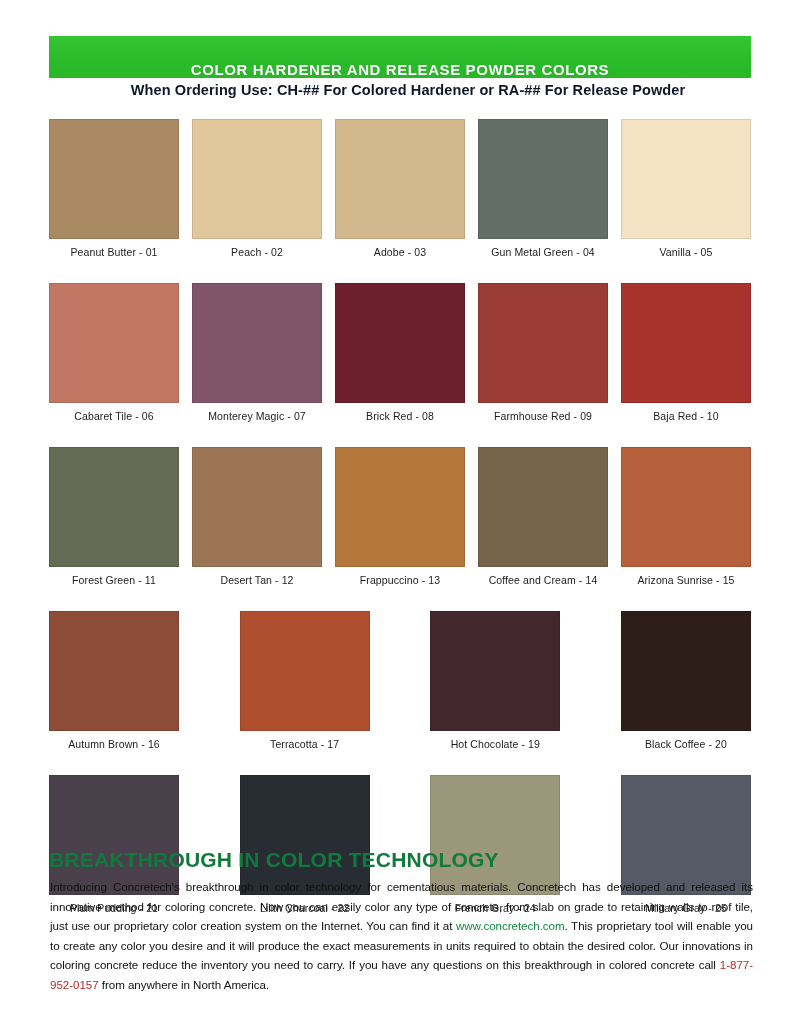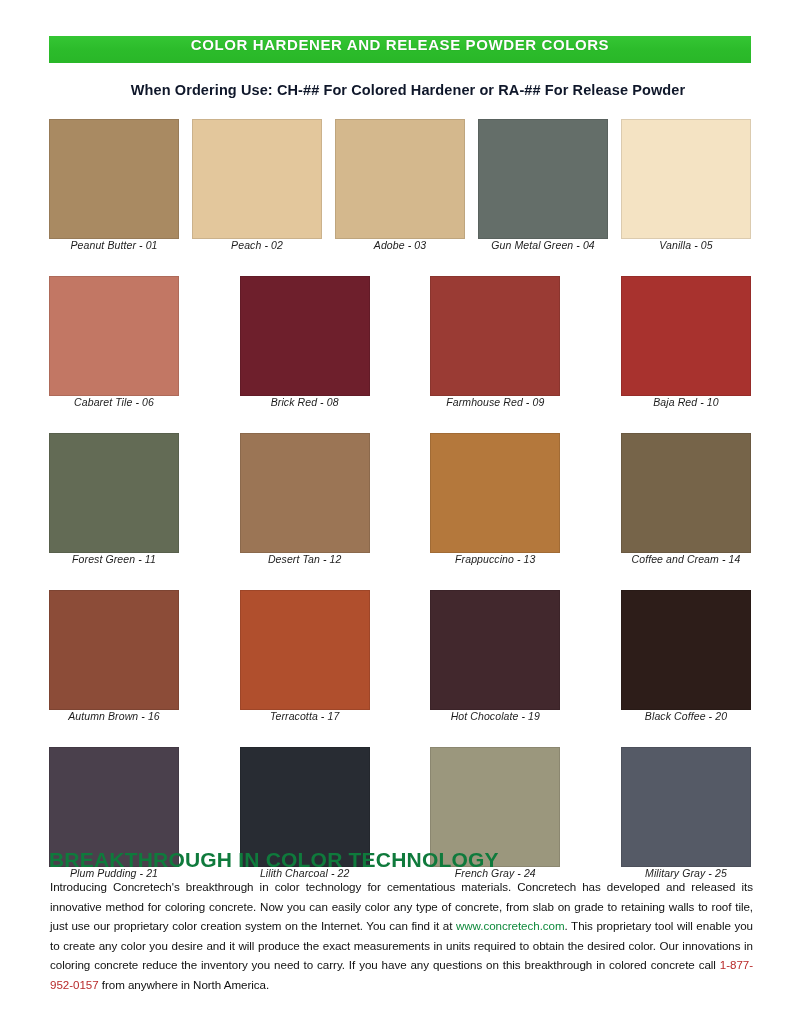--- a/index.html
+++ b/index.html
@@ -21,24 +21,24 @@
     position: relative;
     box-sizing: border-box;
   }
 
   
   .header-bar {
     position: absolute;
     left: 49px;
     top: 36px;
     width: 702px;
-    height: 27px;
+    height: 42px;
     background: linear-gradient(180deg, #35c634 0%, #2cbc2b 50%, #29b728 100%);
     display: flex;
-    align-items: flex-start;
+    align-items: flex-end;
     justify-content: center;
   }
   .header-bar .title {
     color: #ffffff;
     font-size: 15px;
     font-weight: bold;
     letter-spacing: 0.6px;
     white-space: nowrap;
     text-shadow: 0 0 1px rgba(0,0,0,0.25);
   }
@@ -74,25 +74,25 @@
     flex-direction: column;
     align-items: center;
   }
   .swatch {
     width: 130px;
     height: 120px;
     border: 1px solid rgba(0,0,0,0.10);
     box-sizing: border-box;
   }
   .swatch-label {
+    margin-top: 7px;
     font-size: 10.5px;
     color: #1c1c1c;
     white-space: nowrap;
     letter-spacing: 0.1px;
-    font-style: italic;
   }
 
   
   .footer {
     position: absolute;
     left: 49px;
     top: 848px;
     width: 705px;
   }
   .footer h2 {
@@ -146,20 +146,24 @@
           <div class="swatch" style="background: rgb(244, 227, 195);"></div>
           <div class="swatch-label">Vanilla - 05</div>
         </div>
       </div>
       <div class="grid-row">
         <div class="swatch-cell">
           <div class="swatch" style="background: rgb(194, 119, 100);"></div>
           <div class="swatch-label">Cabaret Tile - 06</div>
         </div>
         <div class="swatch-cell">
+          <div class="swatch" style="background: rgb(128, 85, 106);"></div>
+          <div class="swatch-label">Monterey Magic - 07</div>
+        </div>
+        <div class="swatch-cell">
           <div class="swatch" style="background: rgb(110, 31, 44);"></div>
           <div class="swatch-label">Brick Red - 08</div>
         </div>
         <div class="swatch-cell">
           <div class="swatch" style="background: rgb(154, 59, 52);"></div>
           <div class="swatch-label">Farmhouse Red - 09</div>
         </div>
         <div class="swatch-cell">
           <div class="swatch" style="background: rgb(168, 50, 46);"></div>
           <div class="swatch-label">Baja Red - 10</div>
@@ -174,20 +178,24 @@
           <div class="swatch" style="background: rgb(155, 117, 85);"></div>
           <div class="swatch-label">Desert Tan - 12</div>
         </div>
         <div class="swatch-cell">
           <div class="swatch" style="background: rgb(180, 120, 60);"></div>
           <div class="swatch-label">Frappuccino - 13</div>
         </div>
         <div class="swatch-cell">
           <div class="swatch" style="background: rgb(118, 100, 73);"></div>
           <div class="swatch-label">Coffee and Cream - 14</div>
+        </div>
+        <div class="swatch-cell">
+          <div class="swatch" style="background: rgb(182, 96, 60);"></div>
+          <div class="swatch-label">Arizona Sunrise - 15</div>
         </div>
       </div>
       <div class="grid-row">
         <div class="swatch-cell">
           <div class="swatch" style="background: rgb(140, 76, 56);"></div>
           <div class="swatch-label">Autumn Brown - 16</div>
         </div>
         <div class="swatch-cell">
           <div class="swatch" style="background: rgb(176, 79, 45);"></div>
           <div class="swatch-label">Terracotta - 17</div>

